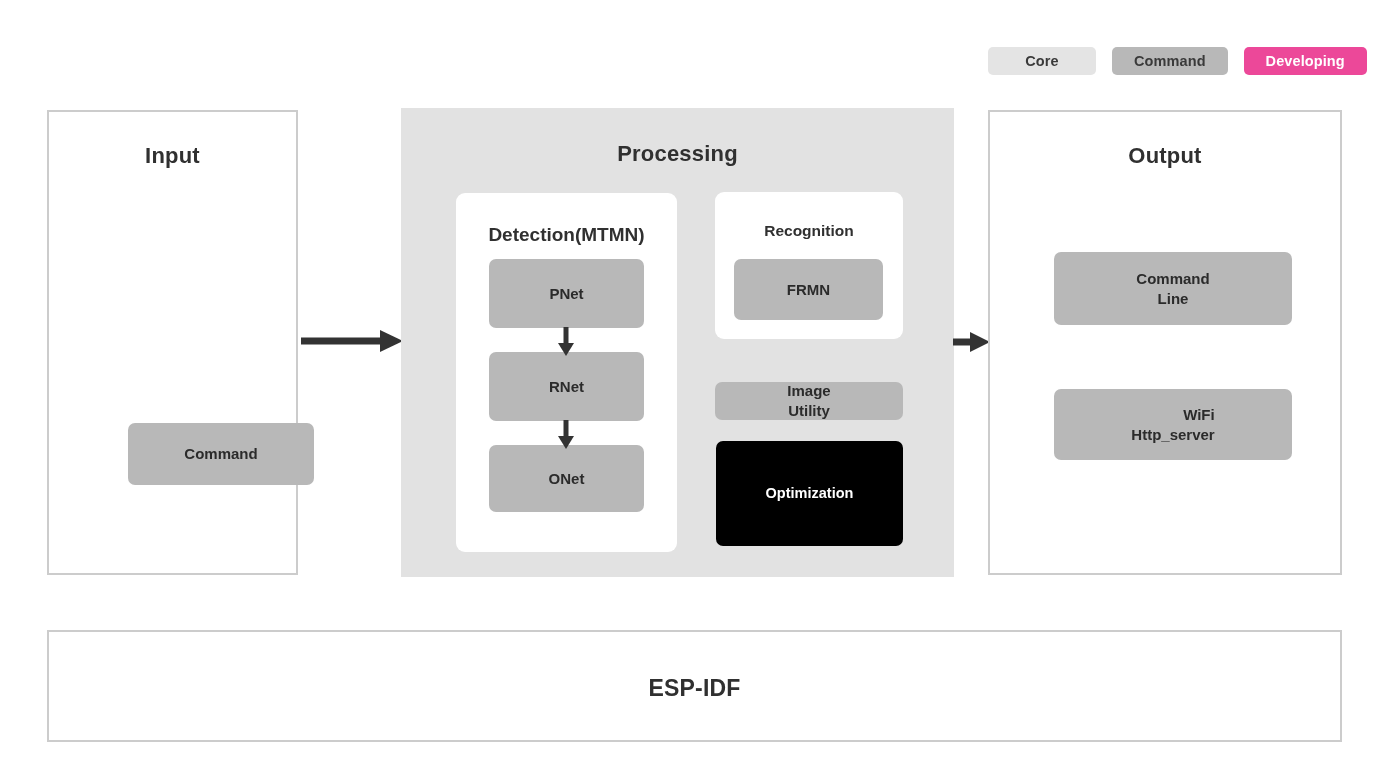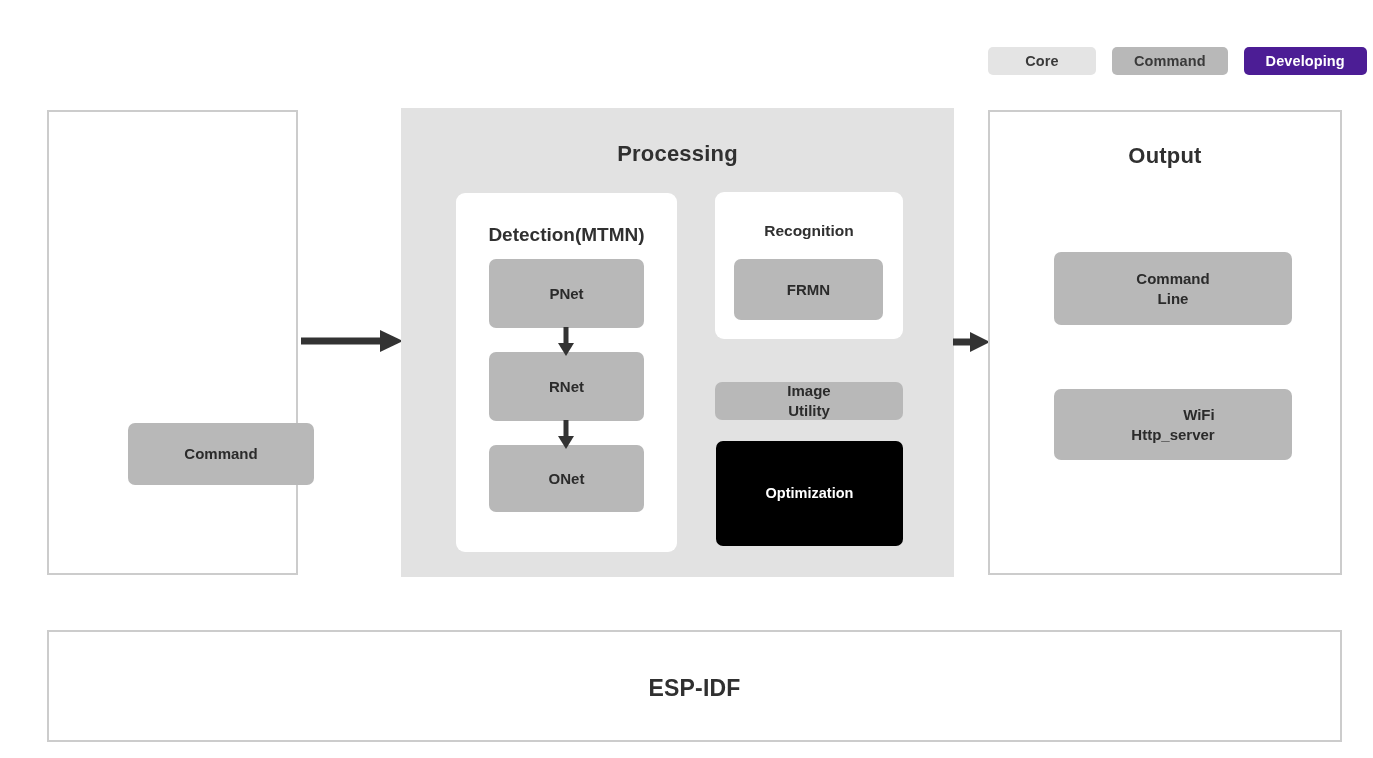--- a/index.html
+++ b/index.html
@@ -33,21 +33,21 @@
     justify-content: center;
     font-size: 14.5px;
     font-weight: bold;
     letter-spacing: 0.1px;
     padding: 0 22px;
     box-sizing: border-box;
     white-space: nowrap;
   }
   .legend-core      { background: #e4e4e4; color: #3a3a3a; min-width: 108px; }
   .legend-released  { background: #b8b8b8; color: #3a3a3a; min-width: 108px; }
-  .legend-developing{ background: #4c1d95; color: #ffffff; min-width: 108px; }
+  .legend-developing{ background: #ec4899; color: #ffffff; min-width: 108px; }
 
   
   .panel {
     position: absolute;
     box-sizing: border-box;
     border: 2px solid #cccccc;
     background: #ffffff;
   }
   #panel-input   { left: 47px;  top: 110px; width: 251px; height: 465px; }
   #panel-output  { left: 988px; top: 110px; width: 354px; height: 465px; }
@@ -146,20 +146,21 @@
 </head>
 <body>
 
 <div id="legend">
   <div class="legend-badge legend-core">Core</div>
   <div class="legend-badge legend-released">Command</div>
   <div class="legend-badge legend-developing">Developing</div>
 </div>
 
 <div class="panel" id="panel-input">
+  <div class="panel-title">Input</div>
   <div class="node released" id="node-camera">Command</div>
 </div>
 
 <div class="arrow-h" id="arrow-input-processing">
   <svg width="104" height="30" viewBox="0 0 104 30" xmlns="http://www.w3.org/2000/svg">
     <line x1="1" y1="15" x2="84" y2="15" stroke="#333333" stroke-width="7"></line>
     <polygon points="80,4 103,15 80,26" fill="#333333"></polygon>
   </svg>
 </div>
 

